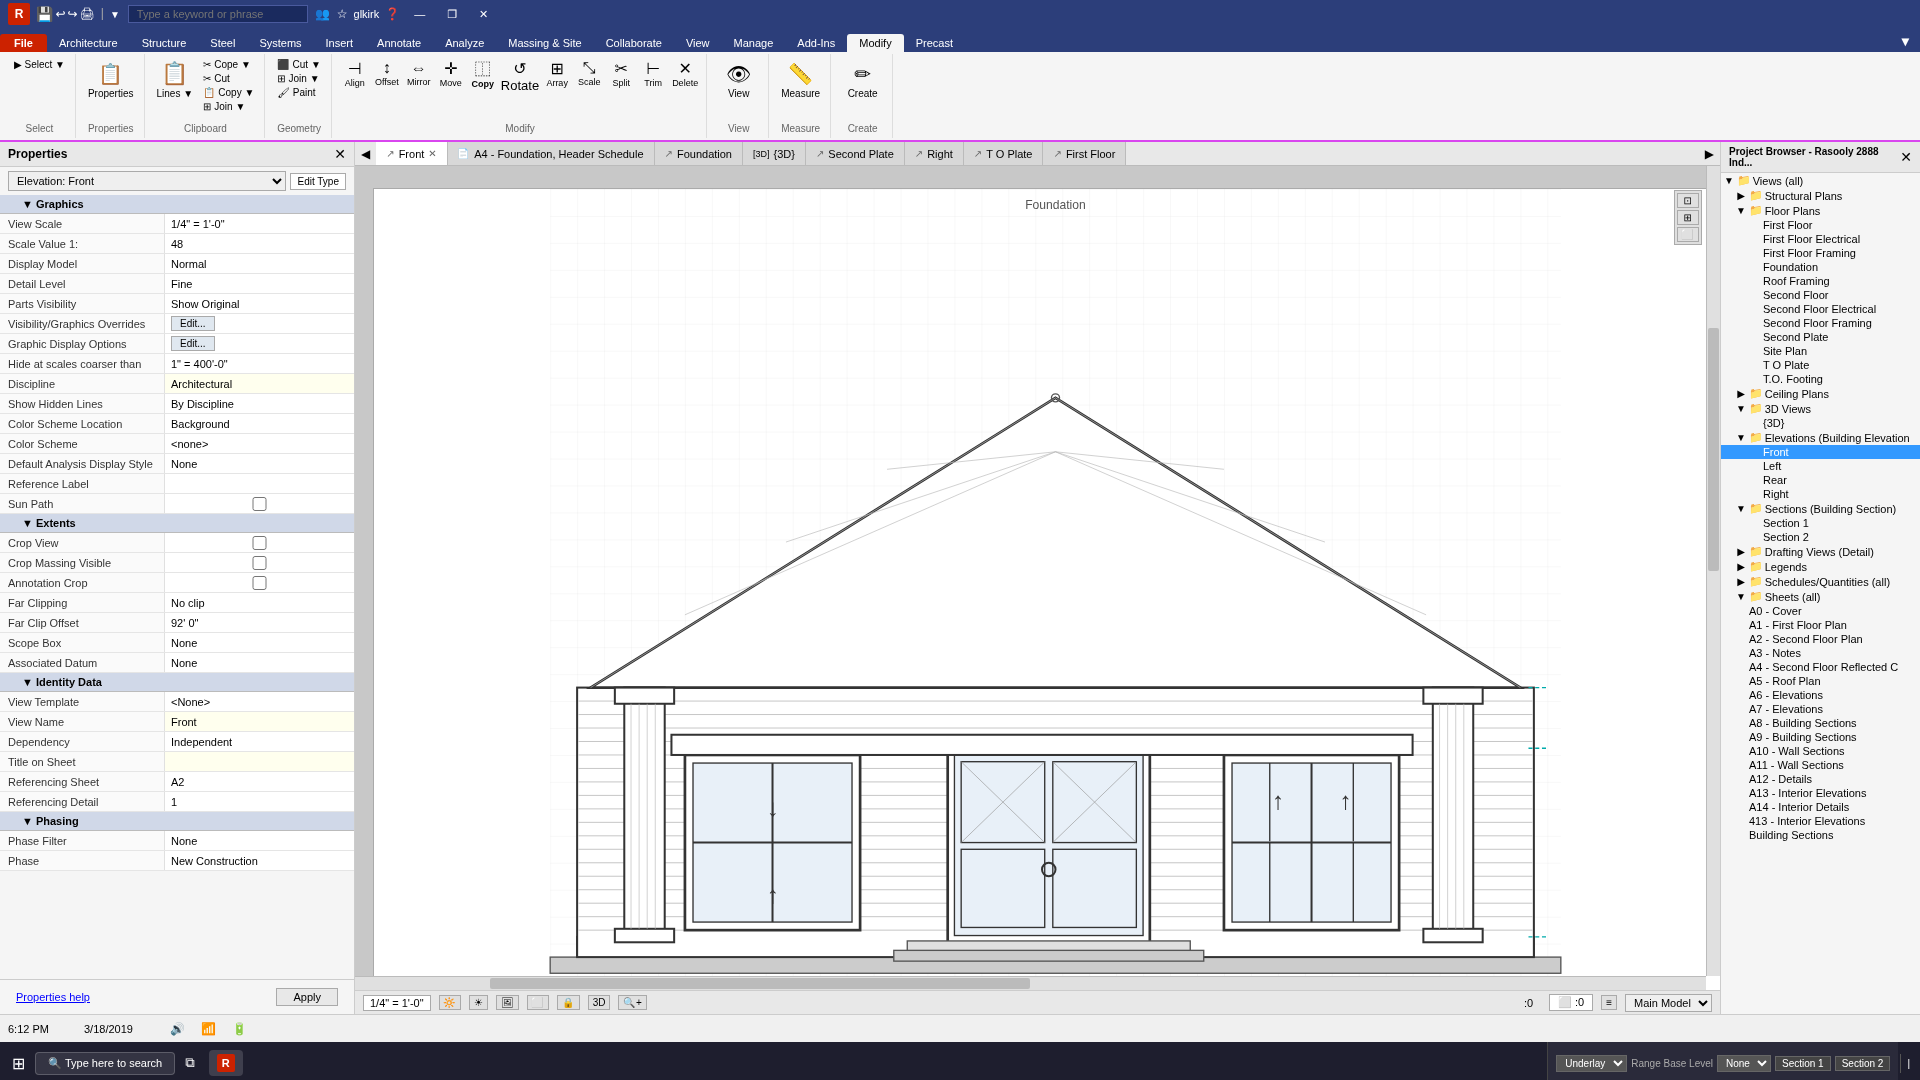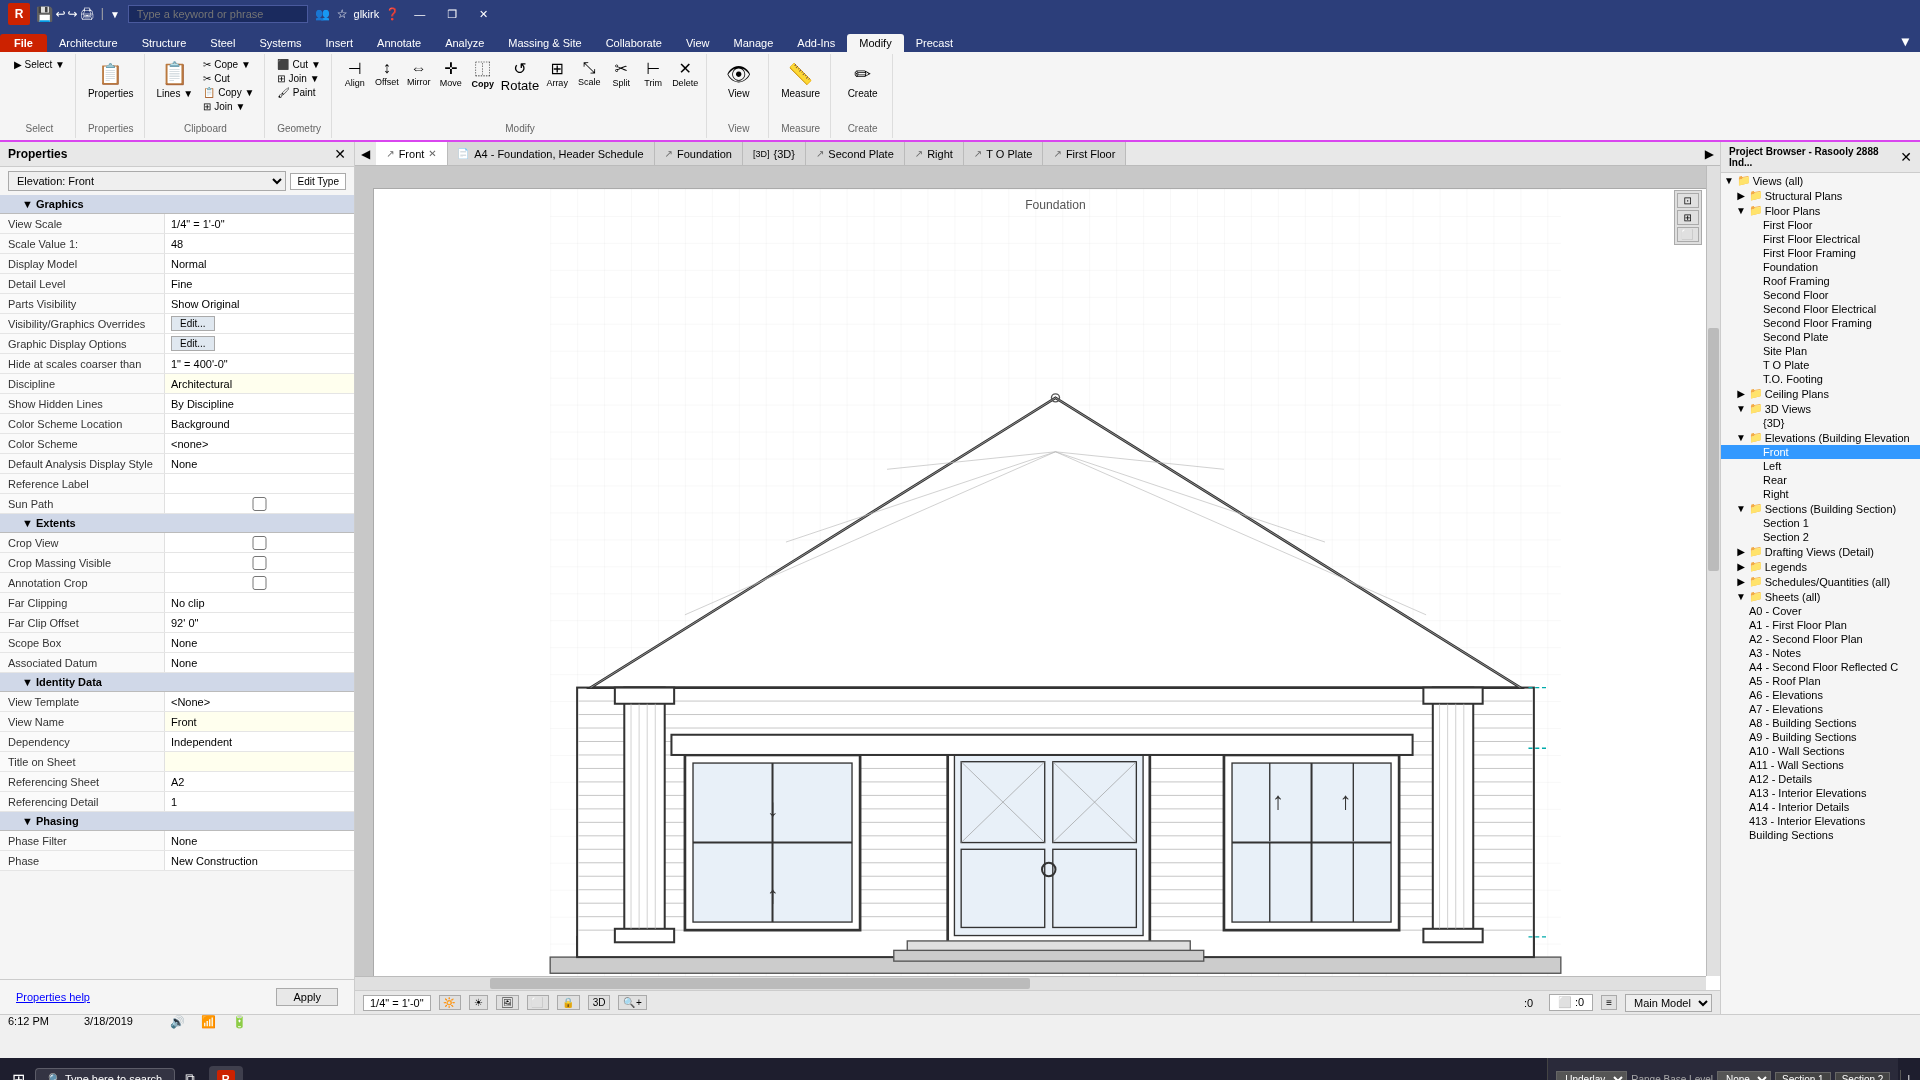--- a/index.html
+++ b/index.html
@@ -339,23 +339,23 @@
       right: 14px;
       height: 14px;
       background: #e0e0e0;
       border-top: 1px solid #ccc;
     }
     
     
     #status-bar {
       background: #f0f0f0;
       border-top: 1px solid #ccc;
-      height: 44px;
-      display: flex;
-      align-items: flex-start;
+      height: 28px;
+      display: flex;
+      align-items: center;
       padding: 0 8px;
       font-size: 11px;
       gap: 16px;
     }
     
     
     #view-control-bar {
       background: #e8e8e8;
       border-top: 1px solid #ccc;
       height: 24px;

